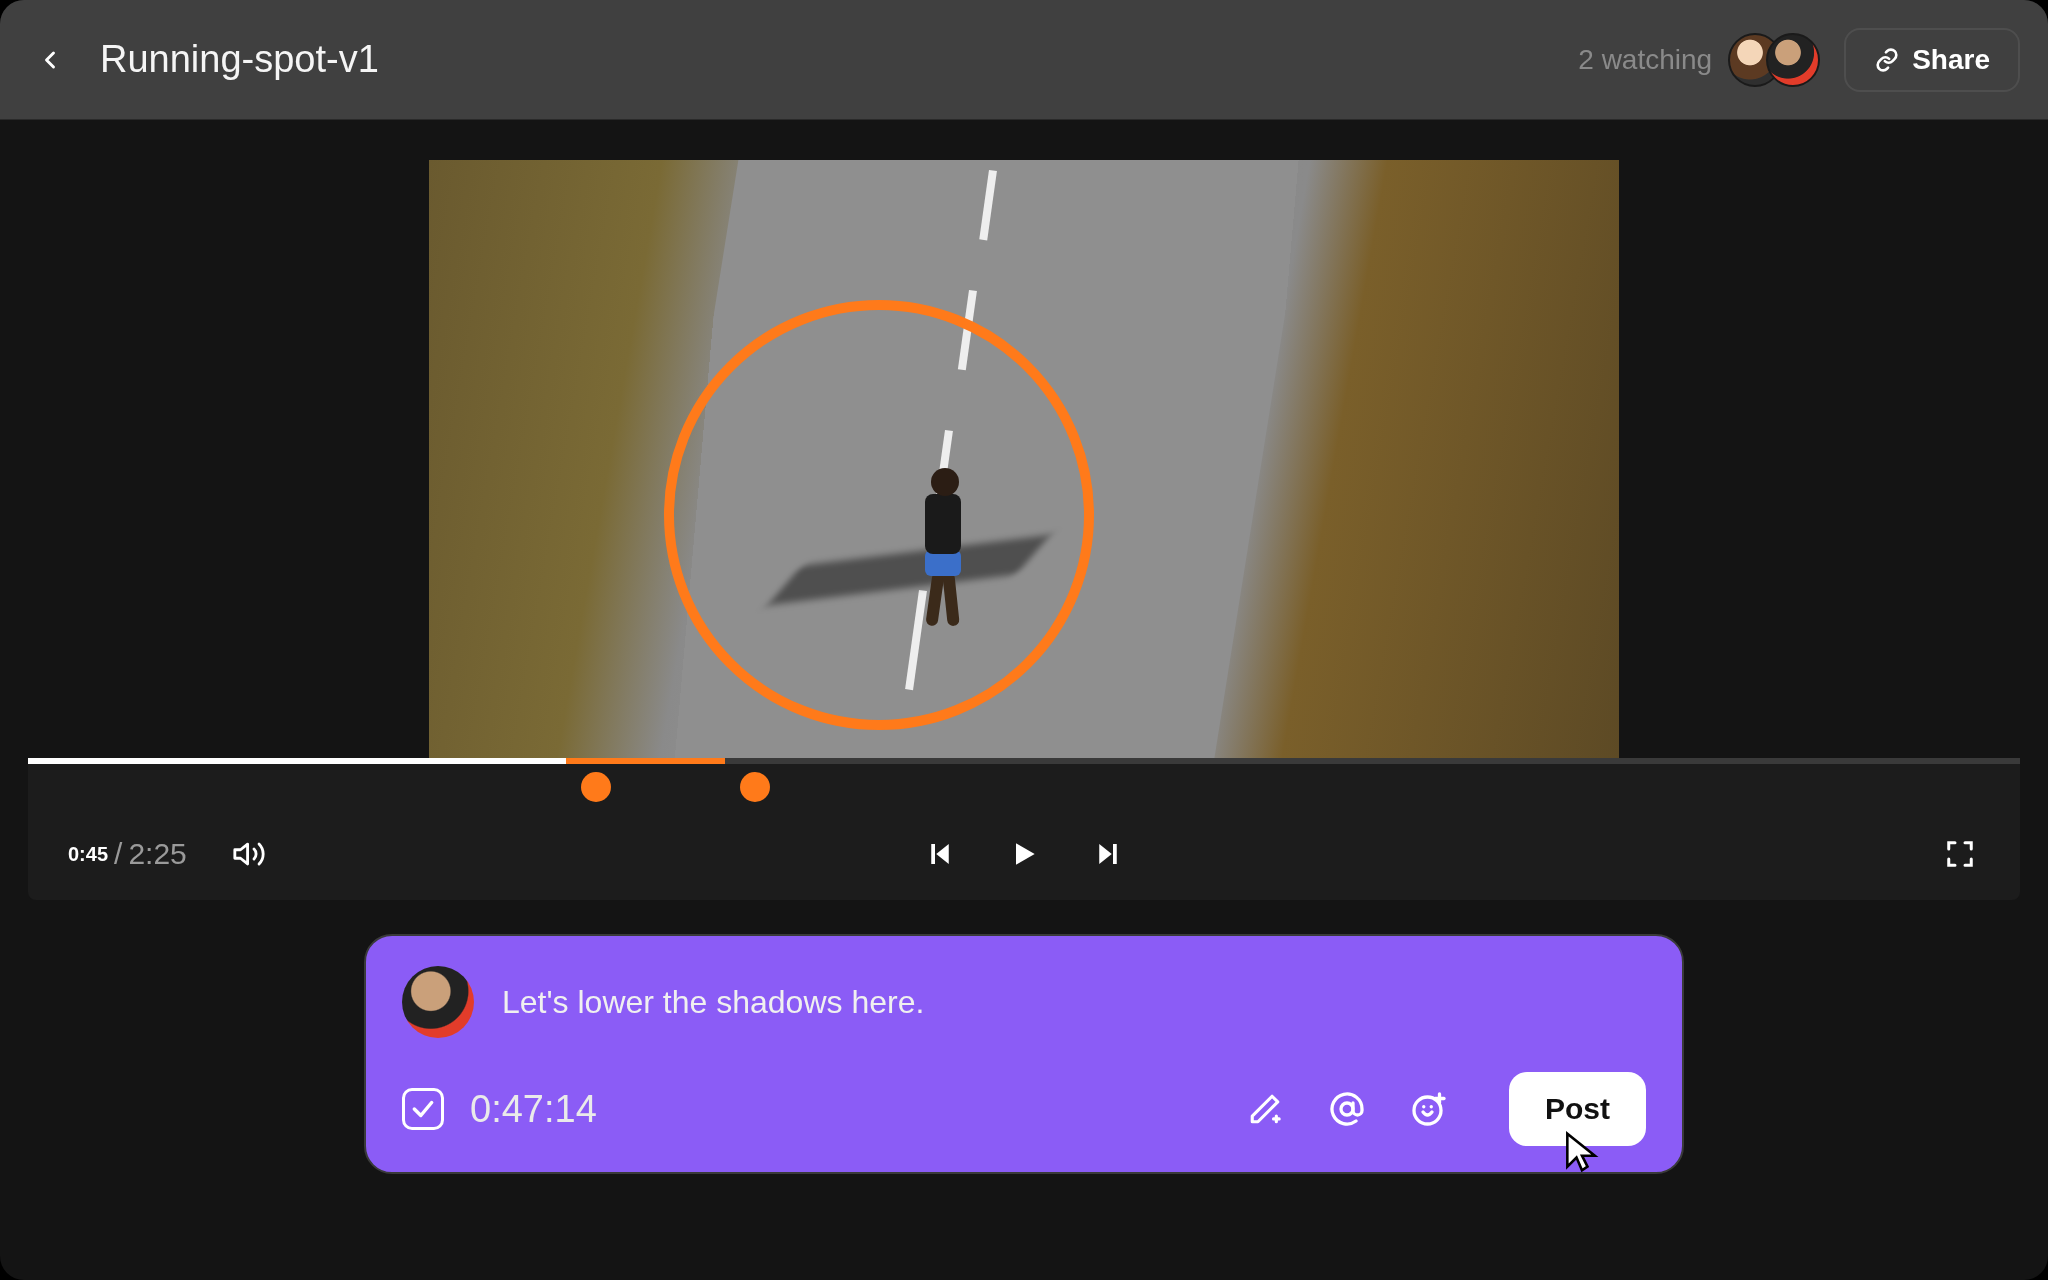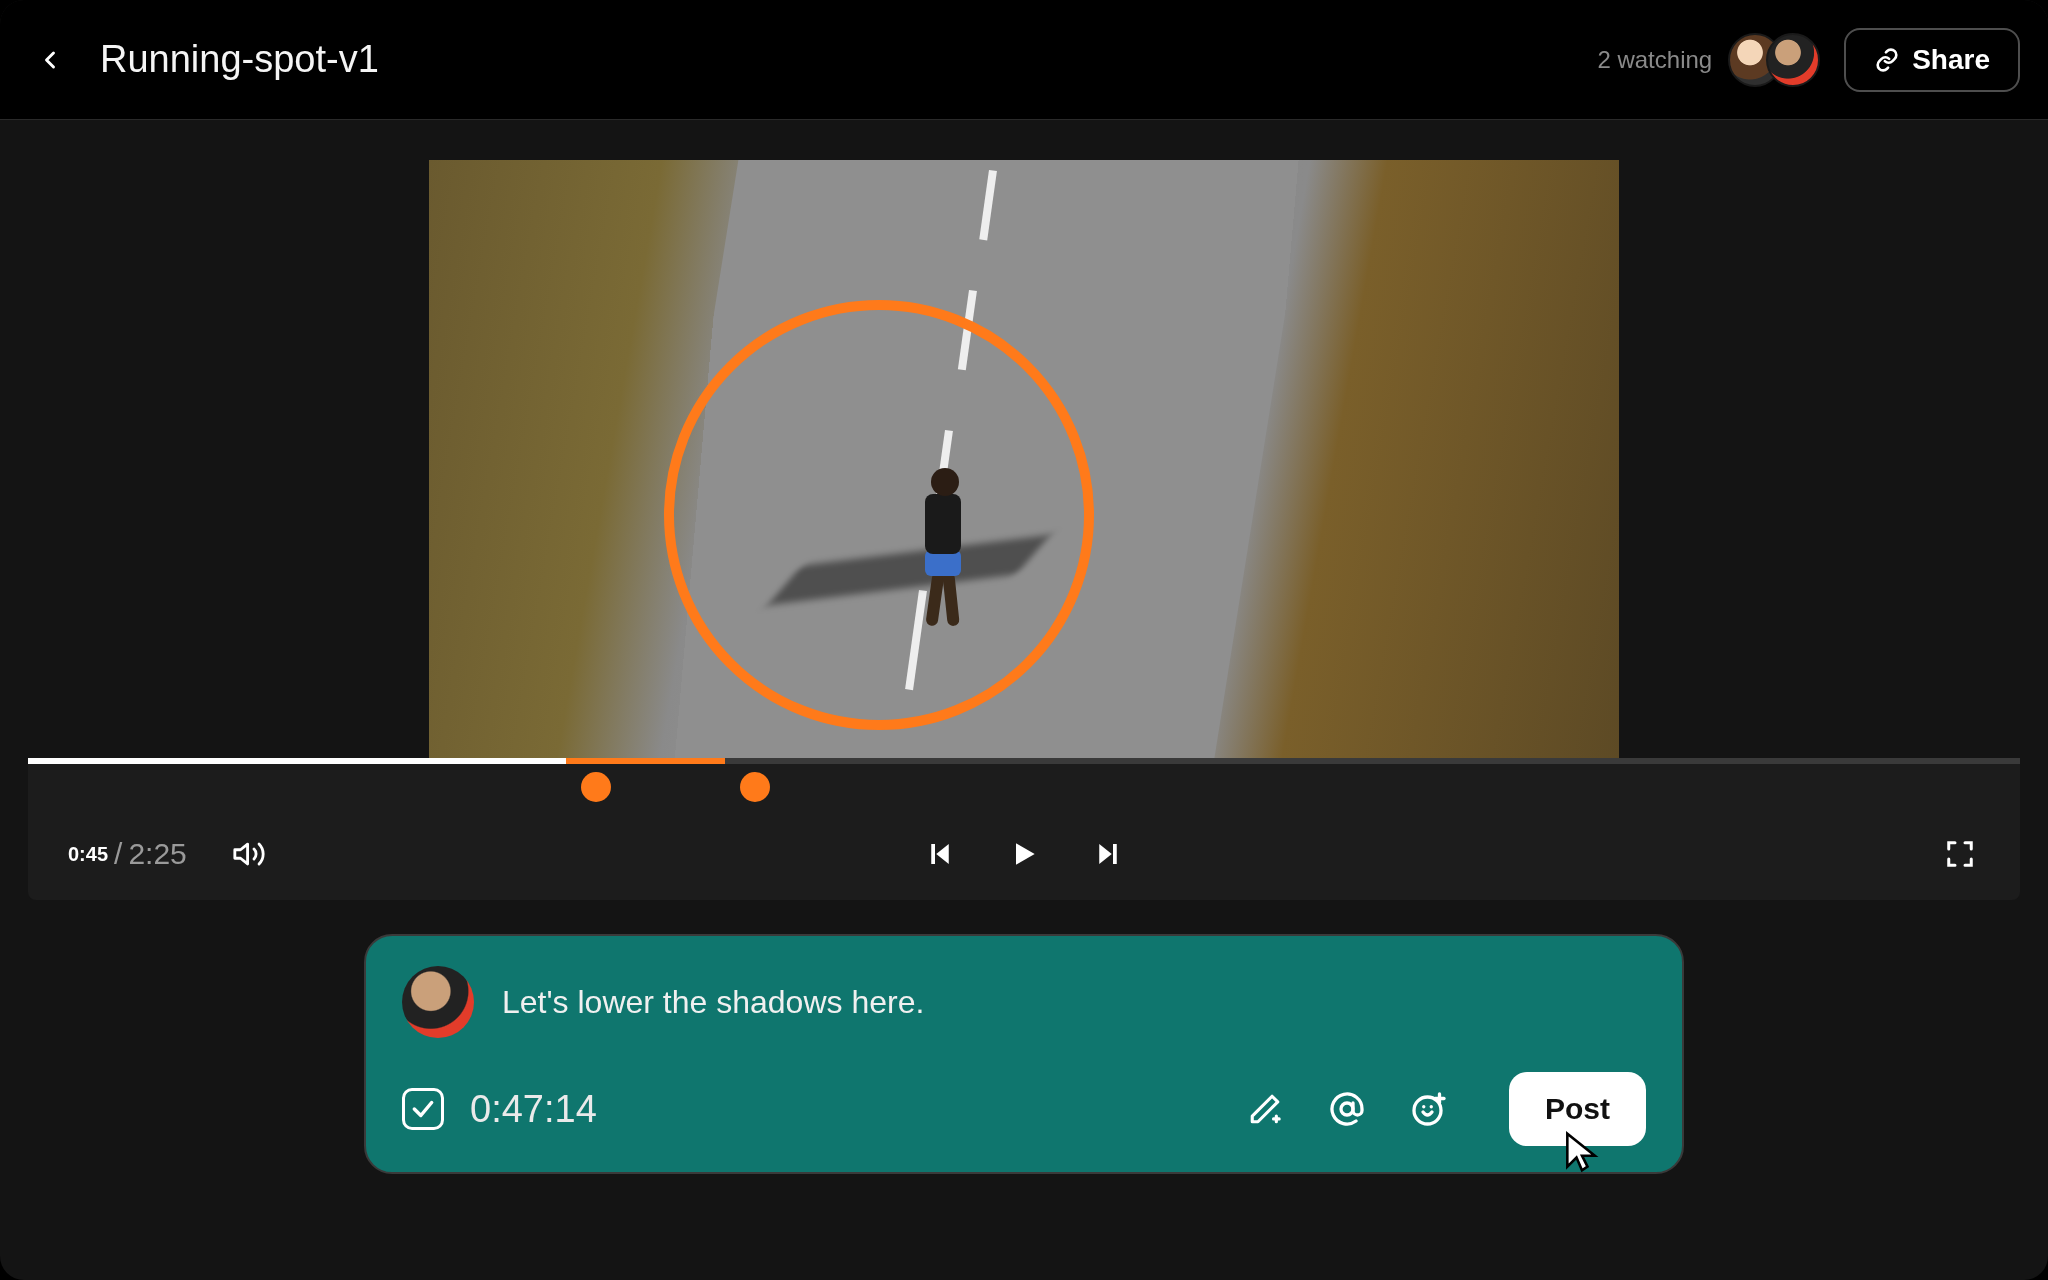--- a/index.html
+++ b/index.html
@@ -20,38 +20,38 @@
     display: flex;
     flex-direction: column;
   }
   
   .header {
     height: 120px;
     display: flex;
     align-items: center;
     padding: 0 28px;
     border-bottom: 1px solid #2a2a2a;
-    background: #000000;
+    background: #404040;
   }
   .back-btn {
     width: 44px; height: 44px;
     display: flex; align-items: center; justify-content: center;
     cursor: pointer;
     color: #fff;
     margin-right: 28px;
   }
   .title {
     font-size: 38px;
     font-weight: 500;
     color: #f5f5f5;
     flex: 0 0 auto;
   }
   .header-spacer { flex: 1; }
   .watching {
-    font-size: 24px;
+    font-size: 28px;
     color: #8a8a8a;
     margin-right: 16px;
   }
   .avatar-stack {
     display: flex;
     margin-right: 24px;
   }
   .avatar {
     width: 54px; height: 54px;
     border-radius: 50%;
@@ -189,21 +189,21 @@
   .comment-wrap {
     display: flex;
     justify-content: center;
     margin-top: 34px;
   }
   .comment-panel {
     width: 1320px;
     border: 2px solid #3a3a3a;
     border-radius: 28px;
     padding: 30px 36px 26px 36px;
-    background: #0f766e;
+    background: #8b5cf6;
     position: relative;
   }
   .comment-row {
     display: flex; align-items: center; gap: 28px;
   }
   .comment-avatar {
     width: 72px; height: 72px; border-radius: 50%;
     background: radial-gradient(circle at 40% 35%, #caa07a 0 30%, #222 32% 58%, #e23c2a 60% 100%);
   }
   .comment-text {

